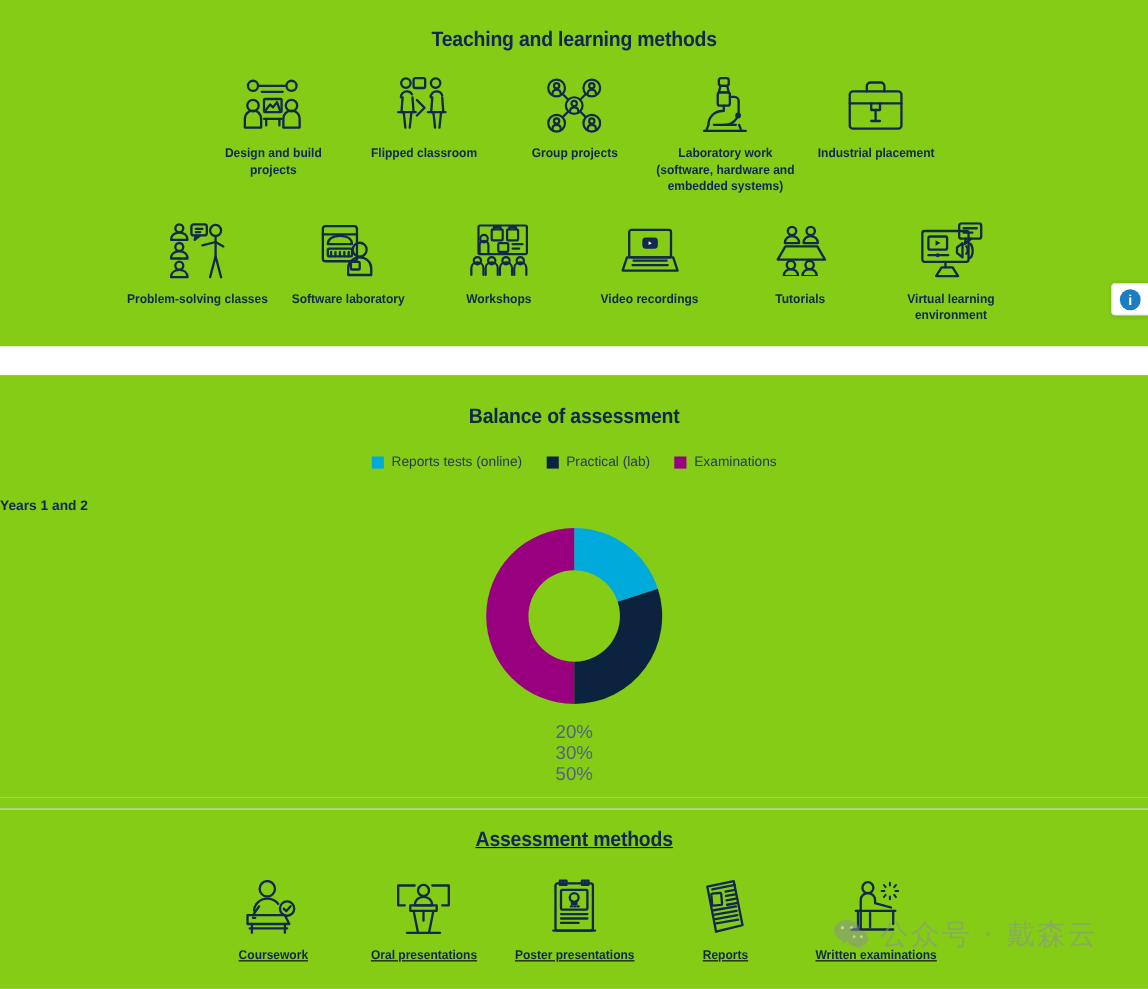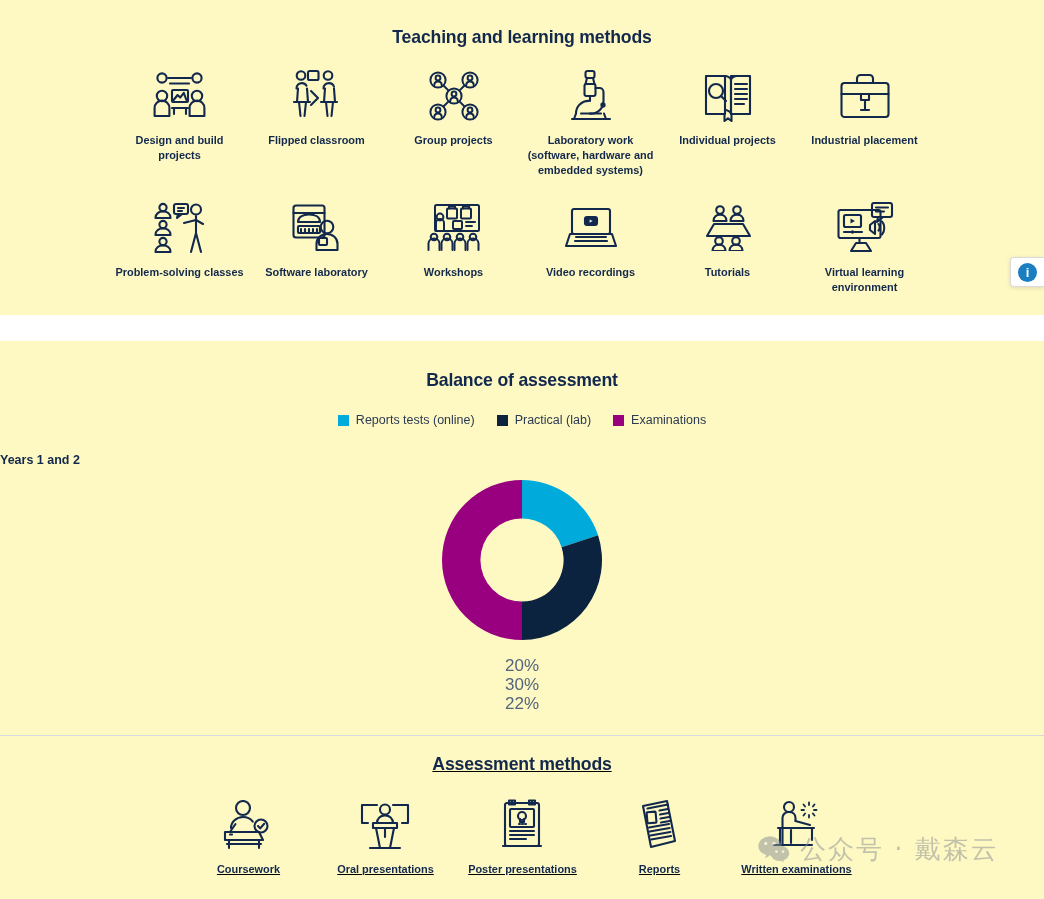--- a/index.html
+++ b/index.html
@@ -16,21 +16,21 @@
   }
   .page {
     width: 1044px;
     height: 899px;
     position: relative;
     background: #ffffff;
   }
 
   
   .section {
-    background: #fef9c3;
+    background: #84cc16;
     width: 100%;
     box-sizing: border-box;
   }
   .section-title {
     text-align: center;
     color: #12284c;
     font-weight: bold;
     font-size: 19px;
     letter-spacing: -0.2px;
     font-family: "Liberation Sans Narrow", "Liberation Sans", sans-serif;
@@ -291,35 +291,20 @@
             <circle cx="35" cy="36" r="1.6"></circle>
             <path d="M13 44.5h20"></path>
             <path d="M8 44.5c0-7 5.6-12.6 12.6-12.6"></path>
             <path d="M4 50h38"></path>
             <path d="M8 44.5 6 50M36 44.5 38 50"></path>
           </svg>
         </div>
         <div class="icon-label">Laboratory work (software, hardware and embedded systems)</div>
       </div>
 
-      <div class="icon-cell">
-        <div class="icon-art">
-          <svg width="50" height="52" viewBox="0 0 50 52" fill="none" stroke="#12284c" stroke-width="2.1" stroke-linejoin="round" stroke-linecap="round">
-            <path d="M3 6h19v38H3z"></path>
-            <path d="M28 6h19v38H28z"></path>
-            <path d="M22 6c2 0 6 1.5 6 4v34c0-2.5-4-4-6-4"></path>
-            <path d="M28 10c0-2.5 4-4 6-4"></path>
-            <path d="M32 14h12M32 19h12M32 24h12M32 29h12M32 34h9"></path>
-            <circle cx="13" cy="21" r="7"></circle>
-            <path d="M18.2 26.2 23 31"></path>
-            <path d="M21.5 44v7l3.5-2.6L28.5 51v-7"></path>
-          </svg>
-        </div>
-        <div class="icon-label">Individual projects</div>
-      </div>
 
       <div class="icon-cell">
         <div class="icon-art">
           <svg width="52" height="48" viewBox="0 0 52 48" fill="none" stroke="#12284c" stroke-width="2.1" stroke-linejoin="round" stroke-linecap="round">
             <path d="M18 11V6.5C18 4.6 19.6 3 21.5 3h9C32.4 3 34 4.6 34 6.5V11"></path>
             <rect x="2.5" y="11" width="47" height="34" rx="3"></rect>
             <path d="M2.5 22h47"></path>
             <path d="M22 22v6h8v-6"></path>
             <path d="M26 28v10"></path>
             <path d="M22 38h8"></path>
@@ -478,21 +463,21 @@
       <svg id="donut-svg" width="166" height="166" viewBox="0 0 166 166">
           <path d="M 83 3 A 80 80 0 0 1 159.0845213036123 58.278640450004204 L 122.56395107787839 70.14489303400218 A 41.6 41.6 0 0 0 83 41.4 Z" fill="#00abdc"></path>
           <path d="M 159.0845213036123 58.278640450004204 A 80 80 0 0 1 83.00000000000001 163 L 83 124.6 A 41.6 41.6 0 0 0 122.56395107787839 70.14489303400218 Z" fill="#0c2340"></path>
           <path d="M 83.00000000000001 163 A 80 80 0 0 1 82.99999999999999 3 L 82.99999999999999 41.4 A 41.6 41.6 0 0 0 83 124.6 Z" fill="#990080"></path>
         </svg>
     </div>
 
     <div class="donut-values">
       <div>20%</div>
       <div>30%</div>
-      <div>22%</div>
+      <div>50%</div>
     </div>
 
     <div class="divider" style="margin-top:22px;"></div>
   </div>
 
   <div class="section" id="sec-assessment">
     <div class="section-title">Assessment methods</div>
 
     <div class="icon-row" id="row-assess">
 

